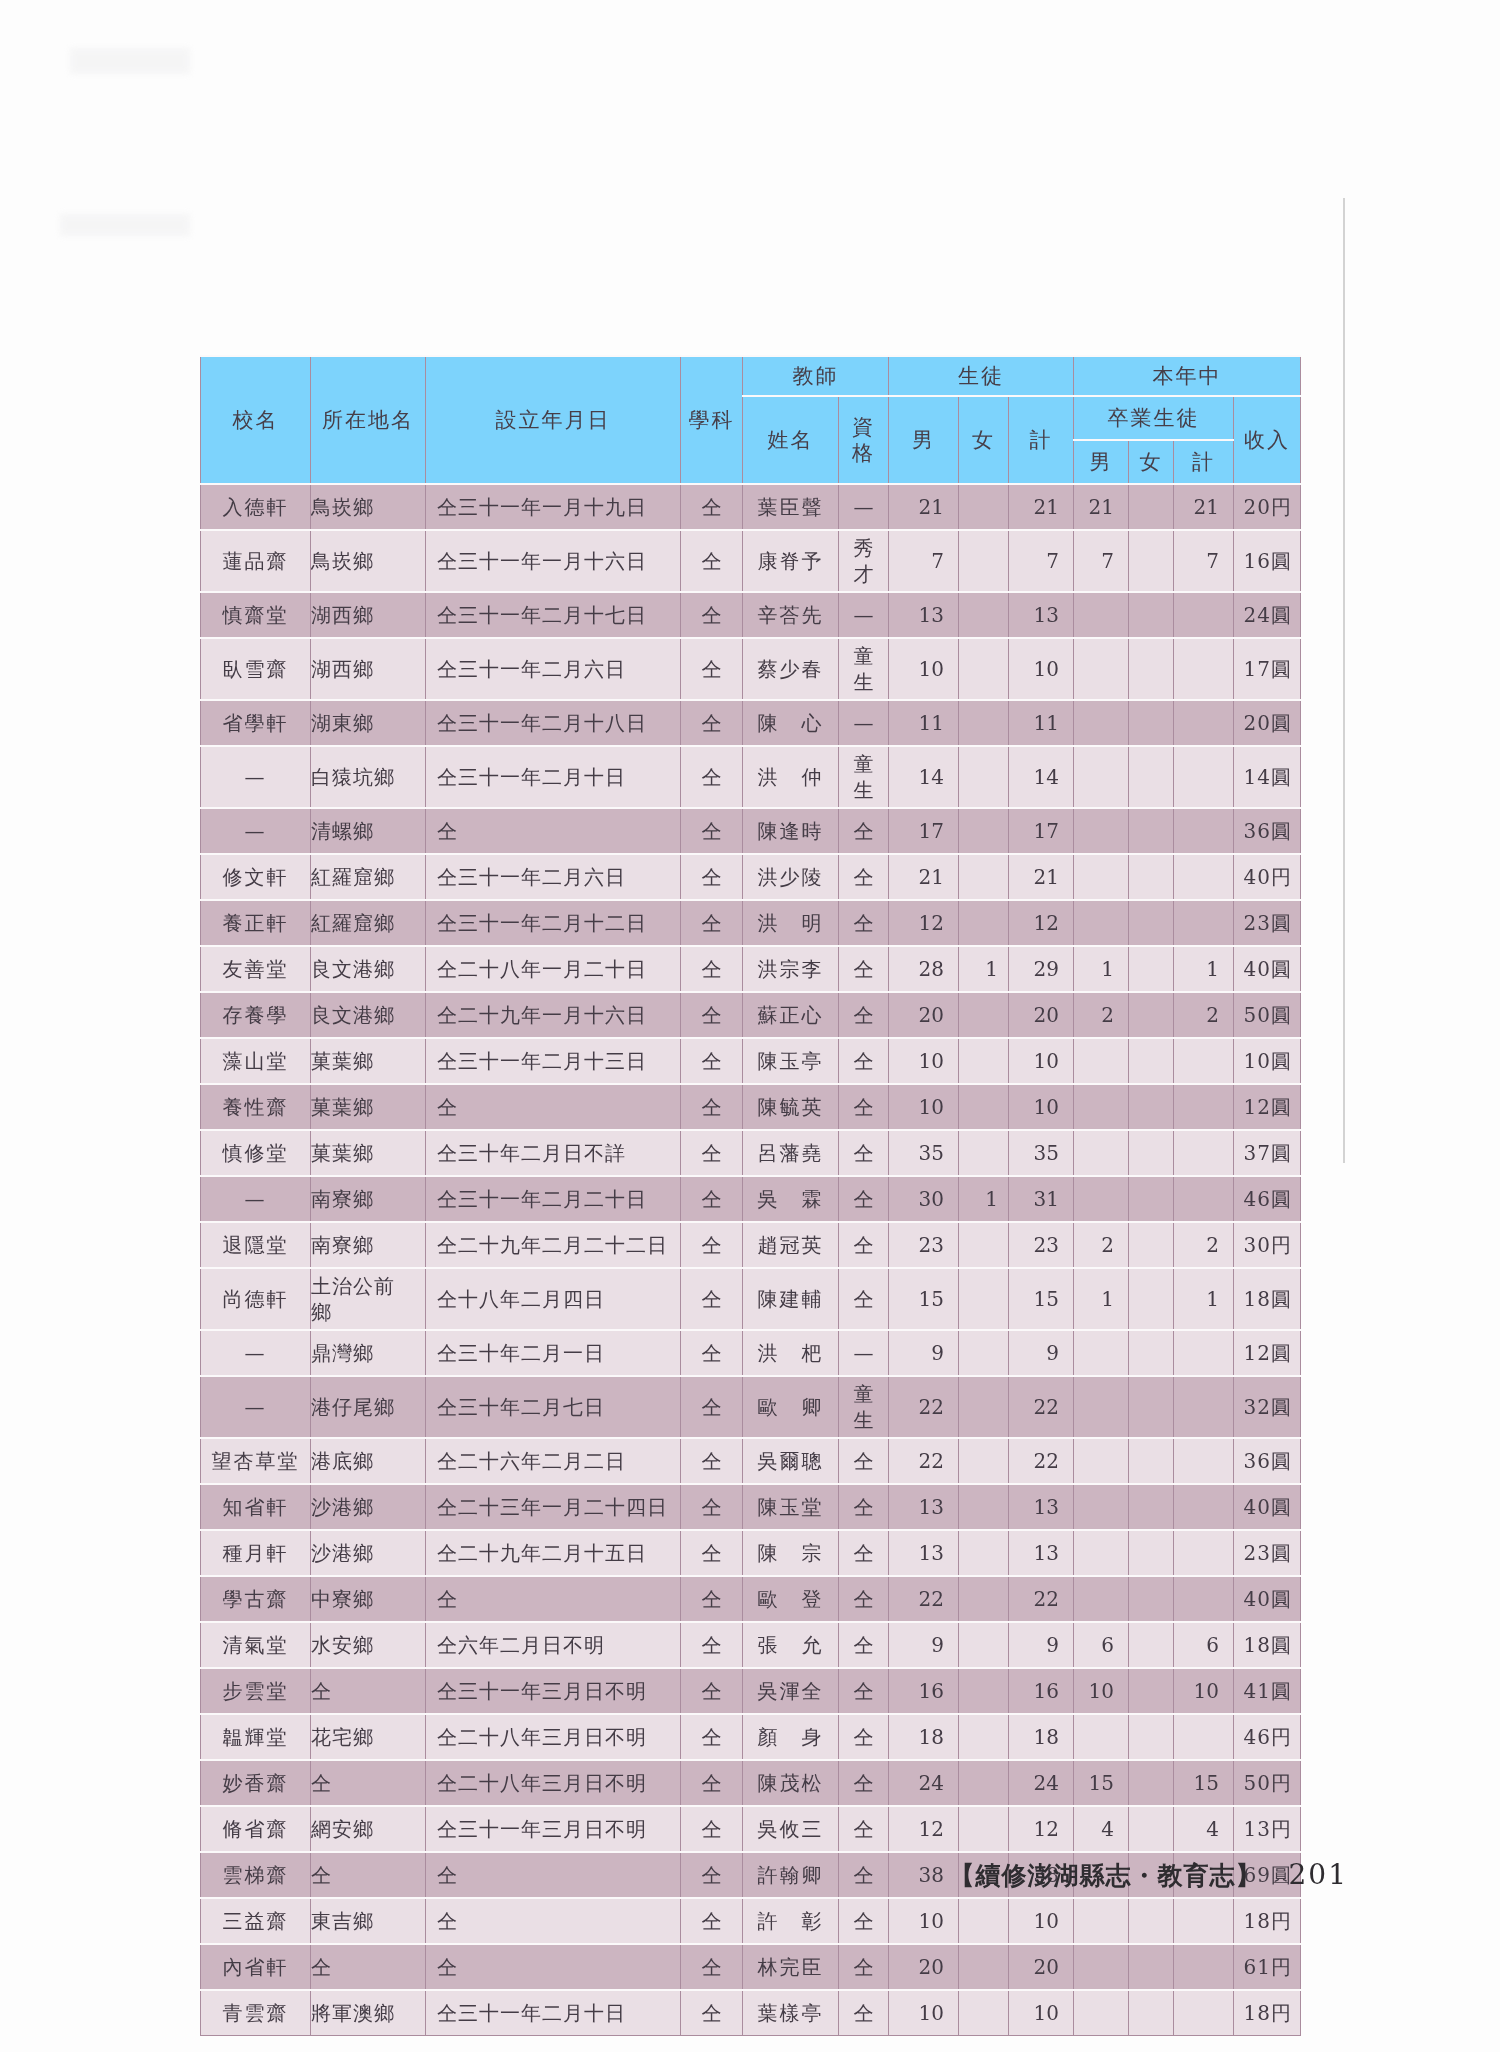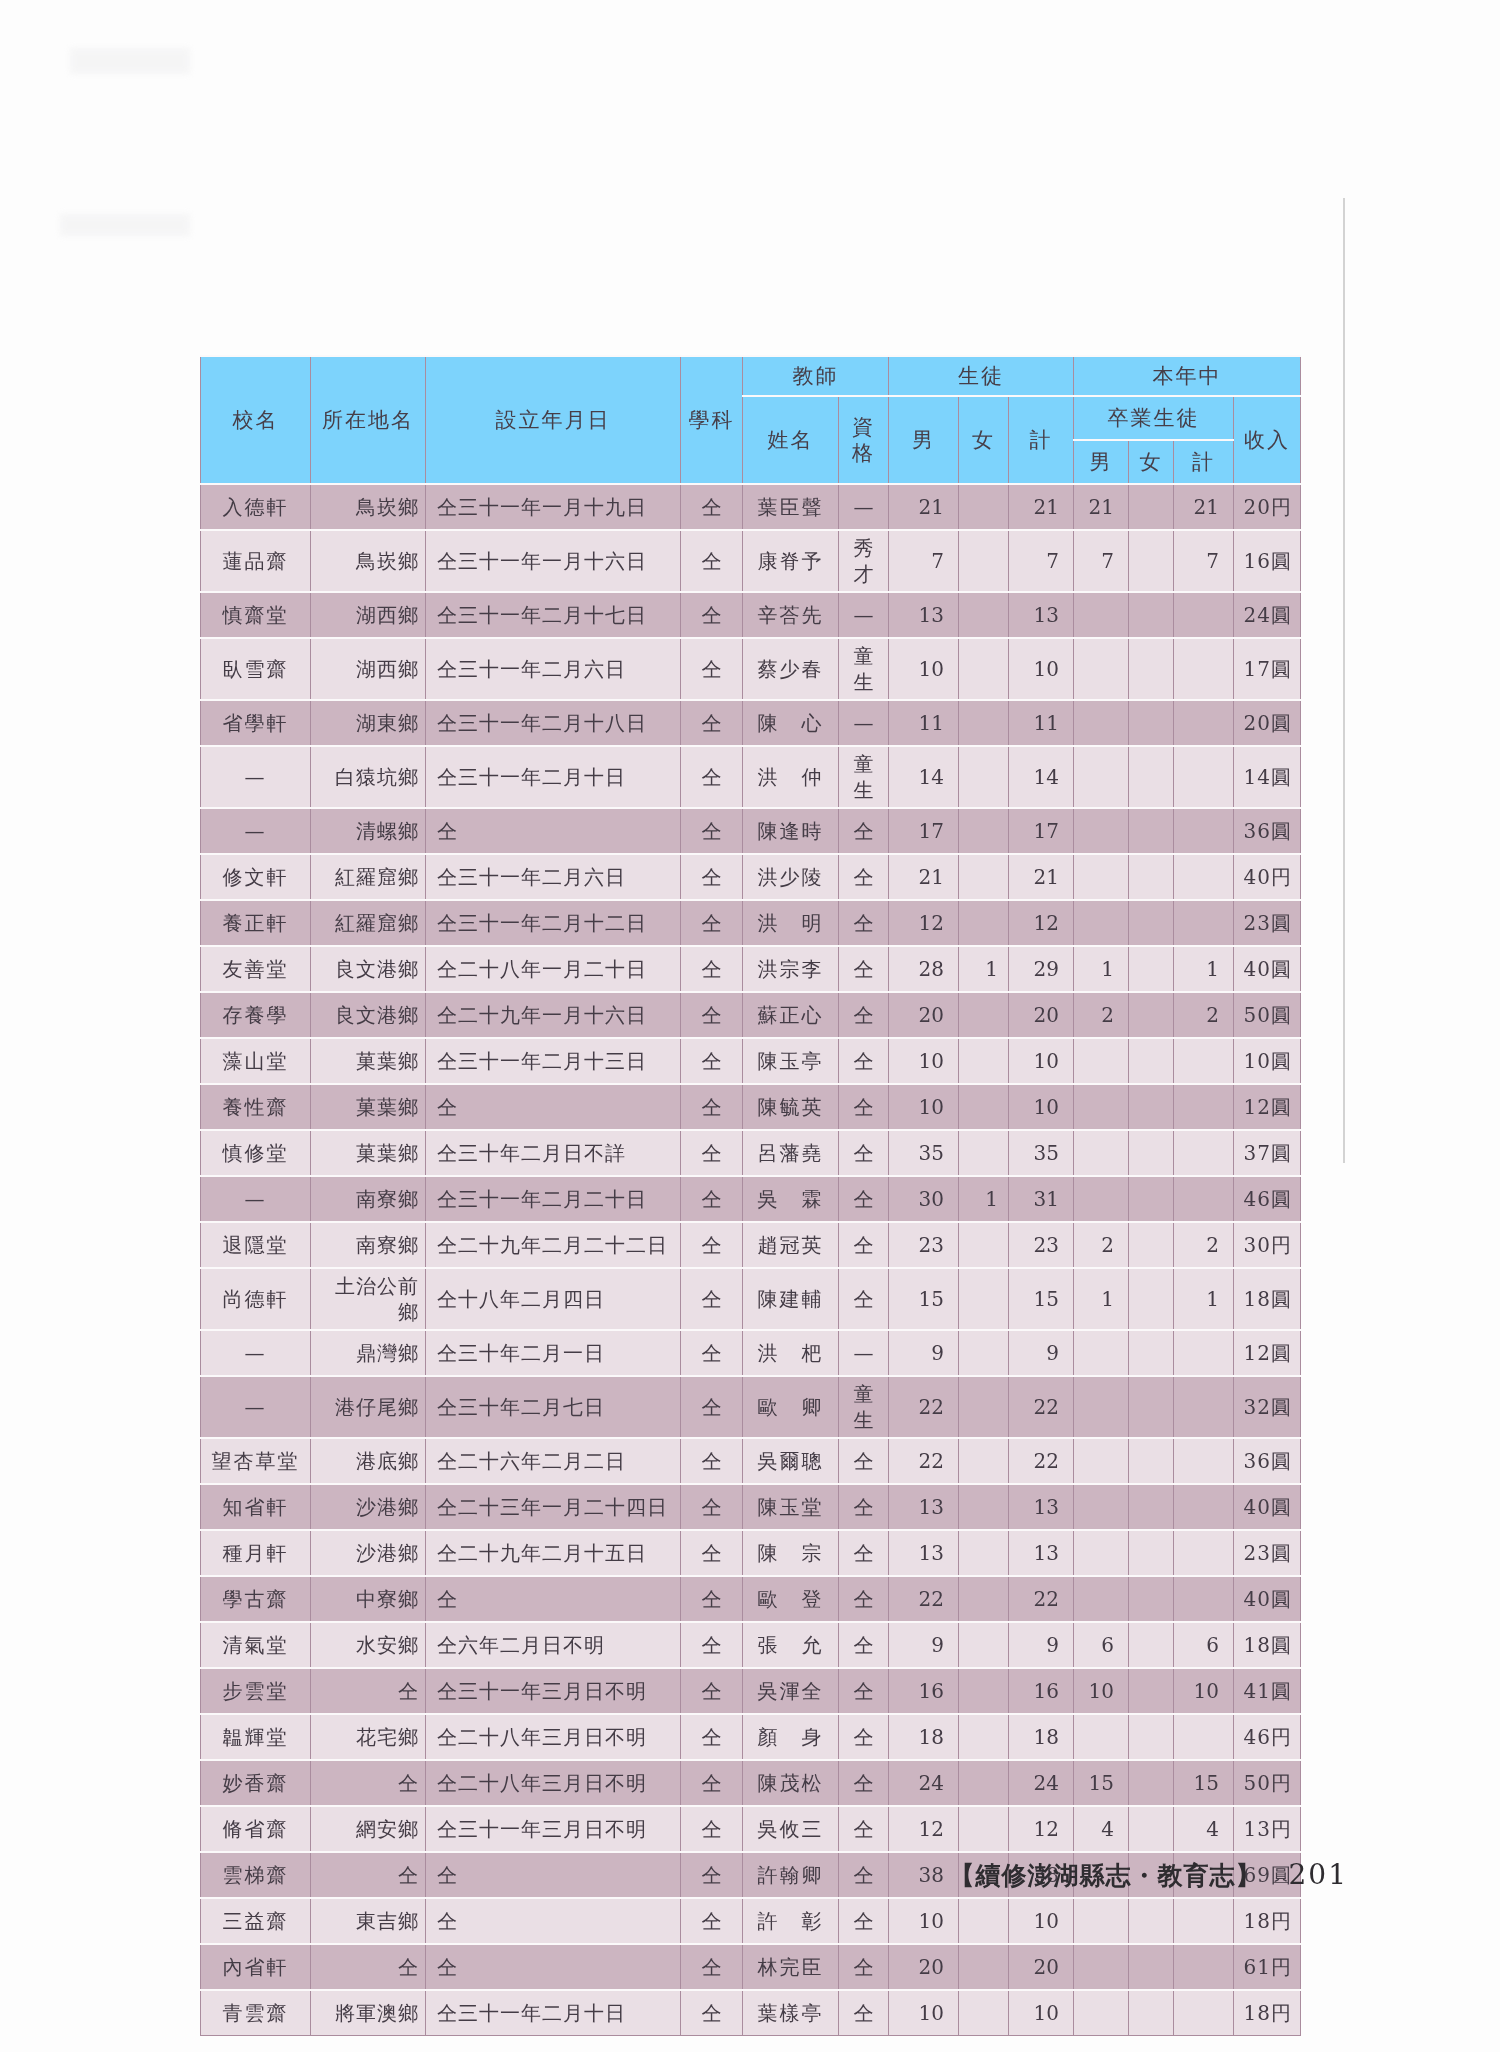--- a/index.html
+++ b/index.html
@@ -38,21 +38,21 @@
     color:#463e48;
   }
   .school-table thead tr.h1 th{height:30px;}
   .school-table thead tr.h2 th{height:34px;}
   .school-table thead tr.h3 th{height:34px;}
   .school-table tbody td{height:36px;}
   tr.dark td{background:#ccb5c1;}
   tr.light td{background:#eadfe5;}
 
   td.c-name{text-align:center;letter-spacing:2px;margin-left:24px;}
-  td.c-location{text-align:right;padding-left:9px;letter-spacing:1px;white-space:pre-line;}
+  td.c-location{text-align:left;padding-left:0;letter-spacing:1px;white-space:pre-line;}
   td.c-date{text-align:left;padding-left:11px;letter-spacing:1px;}
   td.c-subject{text-align:center;}
   td.c-teacher{text-align:center;letter-spacing:2px;margin-left:48px;}
   td.c-qual{text-align:center;white-space:pre-line;}
   td.c-m,td.c-total,td.c-grad_m,td.c-grad_total{text-align:right;padding-right:14px;}
   td.c-f,td.c-grad_f{text-align:right;padding-right:10px;}
   td.c-income{text-align:right;padding-right:8px;letter-spacing:1px;}
 
   .footer{
     position:absolute;left:0;top:1858px;width:1348px;

